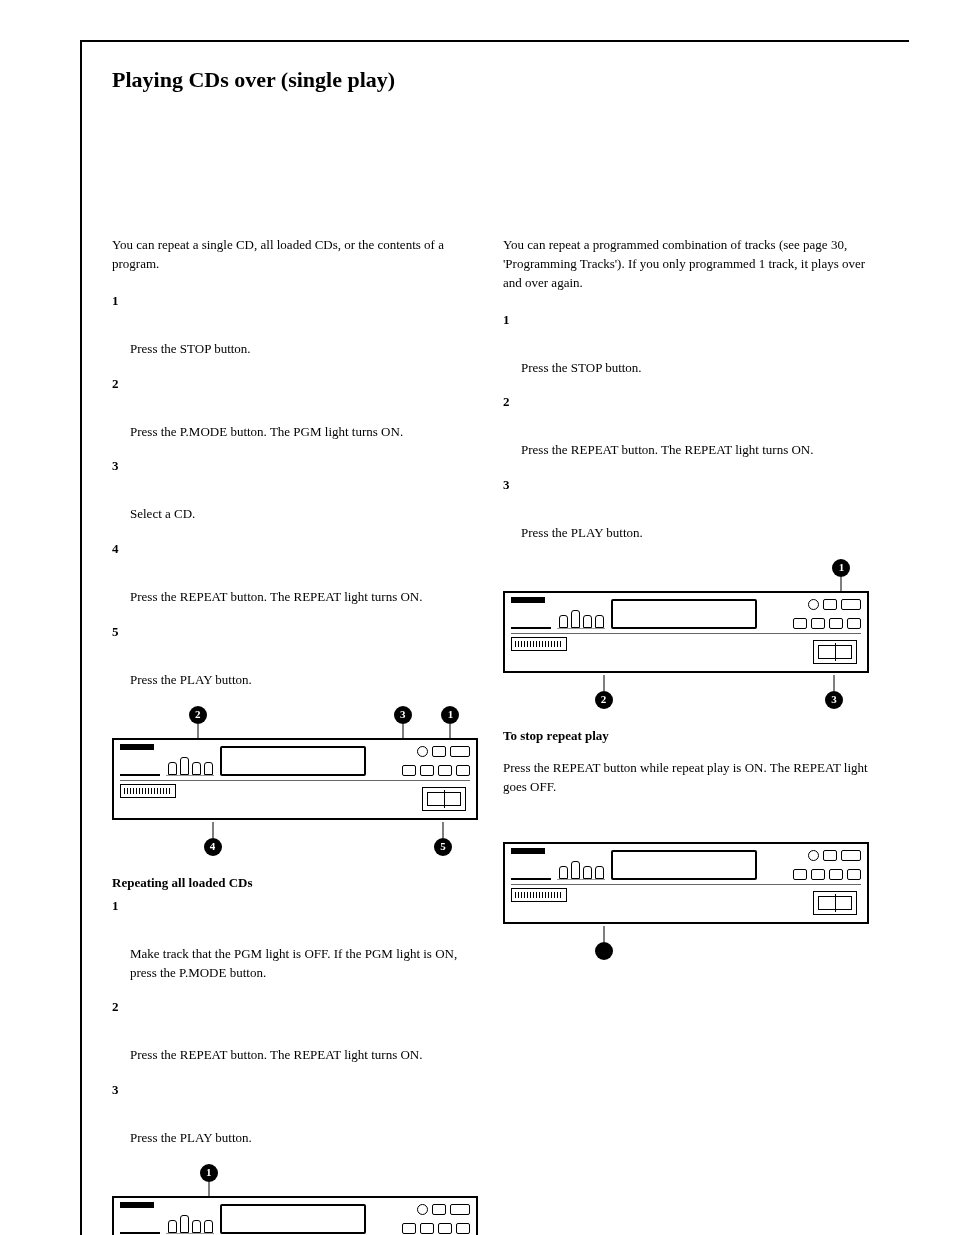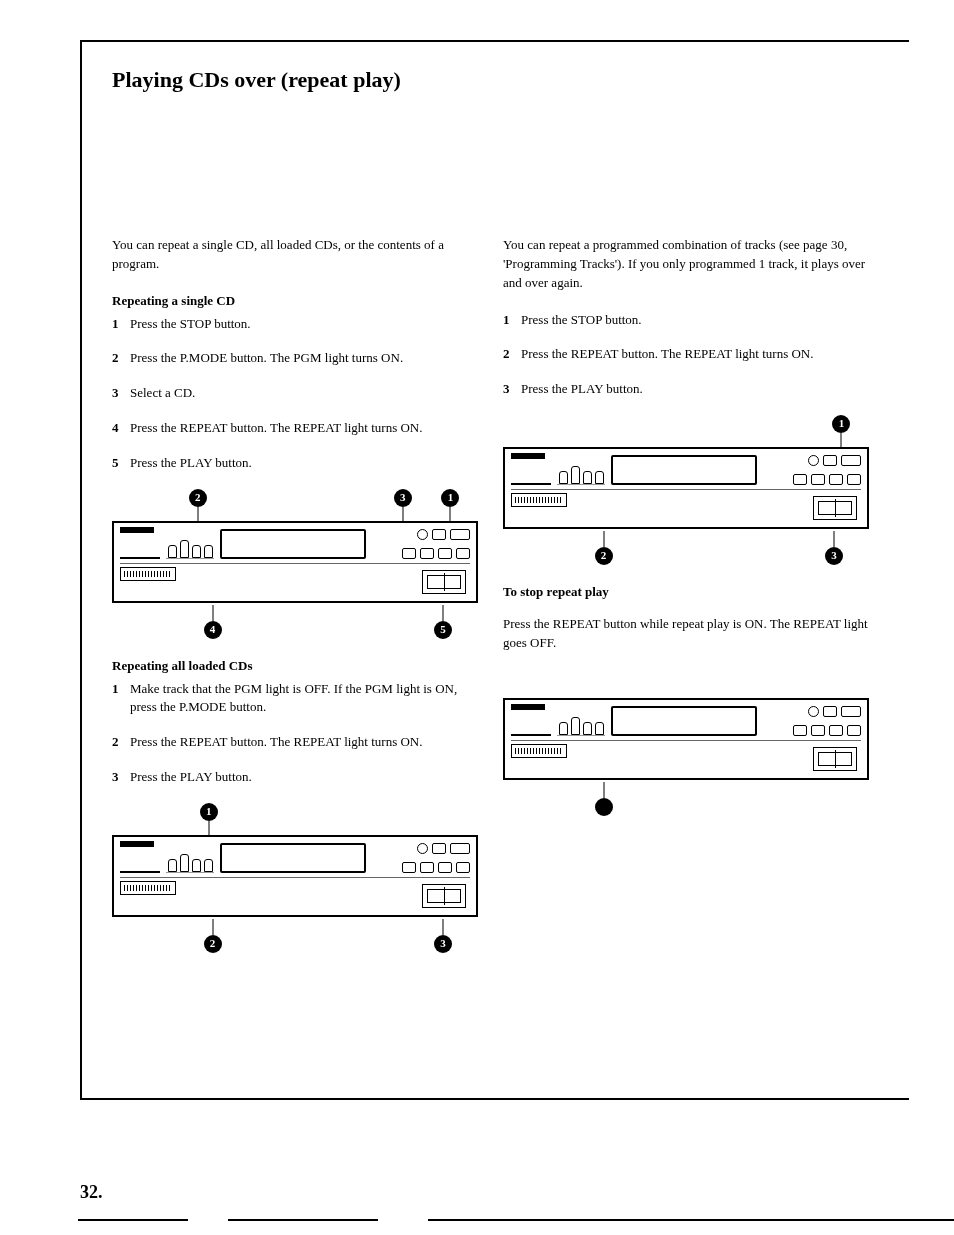--- a/index.html
+++ b/index.html
@@ -55,20 +55,21 @@
     display: flex;
     margin-bottom: 16px;
   }
   .steps li .num {
     font-weight: bold;
     width: 18px;
     flex: 0 0 18px;
   }
   .steps li .txt {
     flex: 1;
+    margin-top: 48px;
   }
   .figure {
     margin: 10px 0 18px 0;
   }
   
   .device-wrap {
     position: relative;
     padding: 32px 0 36px 0;
   }
   .device {
@@ -189,28 +190,27 @@
   }
   .midrule::after{
     content:""; position:absolute; left:300px; width:50px; height:4px; top:-1px; background:#fff;
   }
 </style>
 </head>
 <body>
 
 <div class="sheet">
   <div class="page-frame">
-    <h1 class="title">Playing CDs over (repeat play)</h1>
+    <h1 class="title">Playing CDs over (single play)</h1>
 
     <div class="columns">
 
       <div class="col">
         <p class="intro">You can repeat a single CD, all loaded CDs, or the contents of a program.</p>
 
-        <div class="subhead">Repeating a single CD</div>
         <ol class="steps">
           <li>
               <span class="num">1</span>
               <span class="txt">Press the STOP button.</span>
             </li>
           <li>
               <span class="num">2</span>
               <span class="txt">Press the P.MODE button. The PGM light turns ON.</span>
             </li>
           <li>

